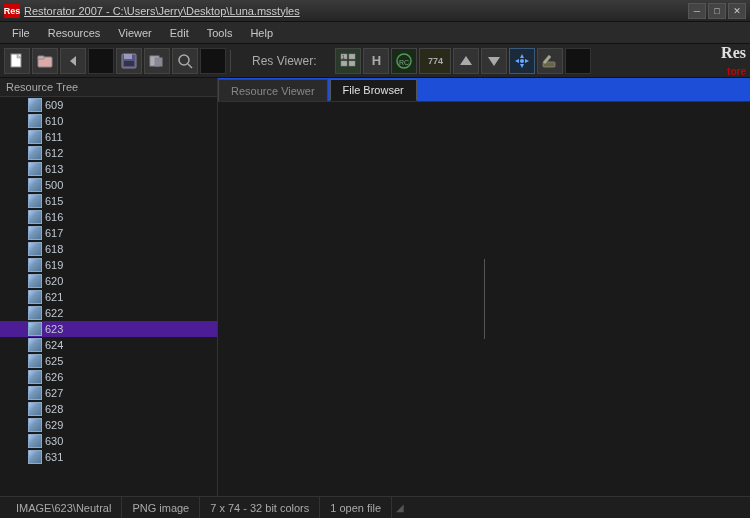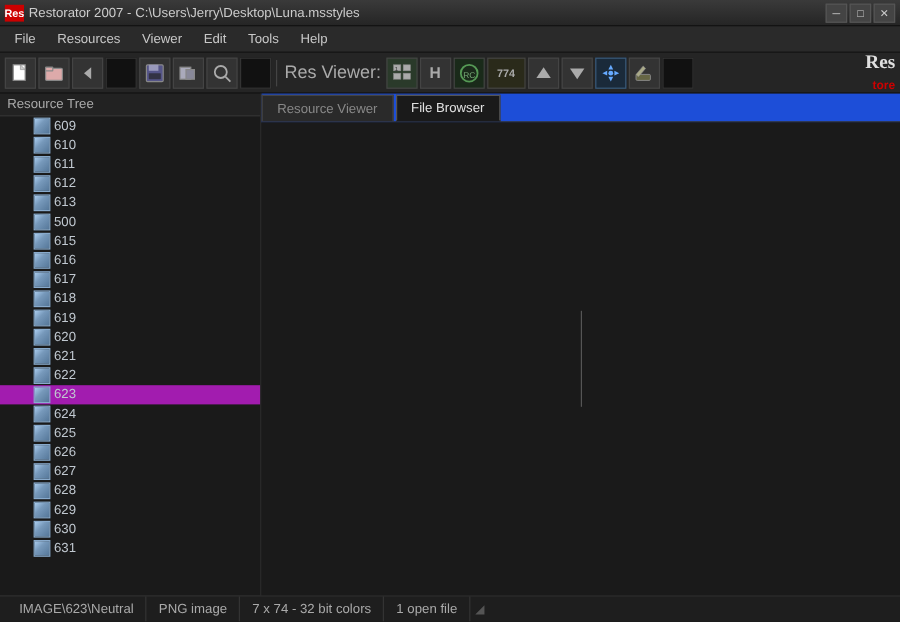--- a/index.html
+++ b/index.html
@@ -35,20 +35,21 @@
       font-weight: bold;
       width: 16px;
       height: 14px;
       display: flex;
       align-items: center;
       justify-content: center;
     }
     #title-text {
       color: #cccccc;
       font-size: 11px;
+      text-decoration: underline;
     }
     #title-controls {
       display: flex;
       gap: 2px;
     }
     .title-btn {
       width: 18px;
       height: 16px;
       background: #444;
       border: 1px solid #555;
@@ -103,22 +104,22 @@
       font-size: 12px;
     }
     .toolbar-sep {
       width: 1px;
       height: 22px;
       background: #444;
       margin: 0 2px;
     }
     .toolbar-label {
       color: #aaa;
-      font-size: 15px;
-      margin: 0 2px;
+      font-size: 12px;
+      margin: 0 17px;
     }
 
     
     #main {
       display: flex;
       height: calc(518px - 22px - 22px - 34px - 22px);
     }
 
     
     #resource-tree {
@@ -151,21 +152,21 @@
       background: #444;
       border: 1px solid #333;
     }
     .tree-item {
       display: flex;
       align-items: center;
       padding: 1px 4px;
       cursor: pointer;
       height: 16px;
     }
-    .tree-item.selected { background: #a21caf; align-items: center; }
+    .tree-item.selected { background: #4c1d95; align-items: center; }
     .tree-icon {
       width: 14px;
       height: 14px;
       background: linear-gradient(135deg, #aaccee 0%, #7799bb 40%, #557799 100%);
       border: 1px solid #88aacc;
       margin-right: 3px;
       display: flex;
       align-items: center;
       justify-content: center;
       flex-shrink: 0;

